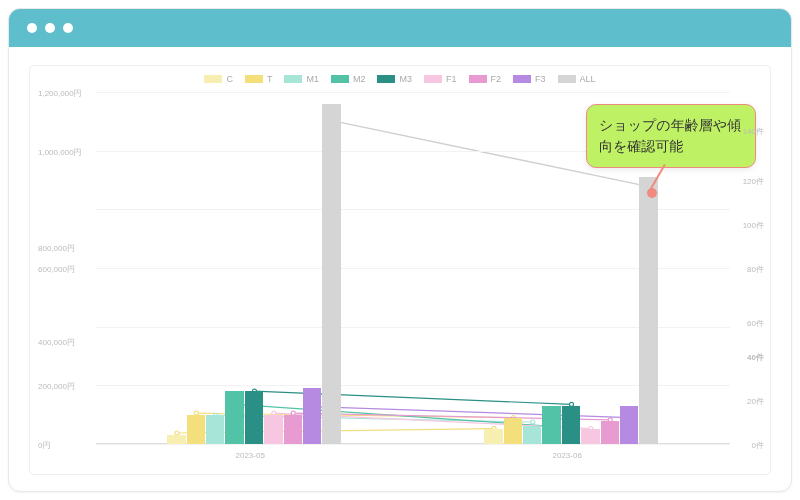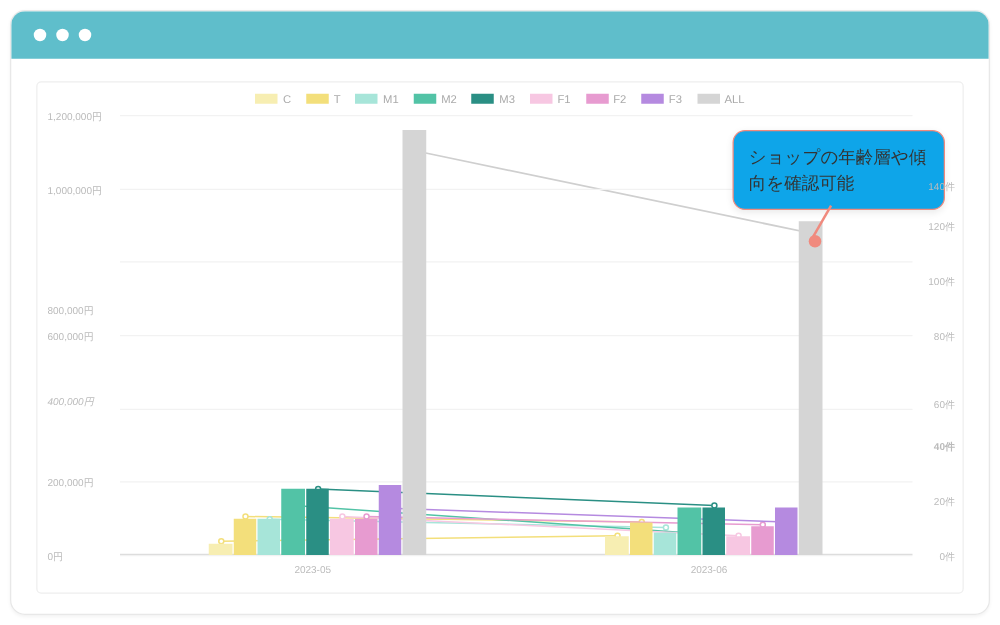--- a/index.html
+++ b/index.html
@@ -84,21 +84,21 @@
   }
   .bar {
     position: absolute;
     bottom: 0;
   }
   .callout {
     position: absolute;
     top: 38px;
     right: 14px;
     width: 170px;
-    background: #0ea5e9;
+    background: #bef264;
     border: 1.5px solid #f08a7e;
     border-radius: 10px;
     padding: 10px 12px;
     font-size: 14px;
     color: #333;
     line-height: 1.5;
     box-shadow: 0 2px 6px rgba(0,0,0,0.08);
   }
   .callout-dot {
     position: absolute;
@@ -226,30 +226,30 @@
         </div>
 
       <div class="callout">
         <span>ショップの年齢層や傾向を確認可能</span>
       </div>
       <div class="callout-line" style="top:98px; right:104px; width:2px; height:30px; transform:rotate(30deg);"></div>
       <div class="callout-dot" style="top:122px; right:113px;"></div>
 
     <div class="y-left-label" style="top: 374px; left: 8px;">0円</div>
         <div class="y-left-label" style="top: 315.333px; left: 8px;">200,000円</div>
-        <div class="y-left-label" style="top: 250px; left: 8px; font-style: italic;">400,000円</div>
+        <div class="y-left-label" style="top: 271px; left: 8px;">400,000円</div>
         <div class="y-left-label" style="top: 198px; left: 8px;">600,000円</div>
         <div class="y-left-label" style="top: 139.333px; left: 8px; margin-top: 38px;">800,000円</div>
         <div class="y-left-label" style="top: 80.6667px; left: 8px;">1,000,000円</div>
         <div class="y-left-label" style="top: 22px; left: 8px;">1,200,000円</div>
         <div class="y-right-label" style="top: 374px; right: 6px;">0件</div>
         <div class="y-right-label" style="top: 330px; right: 6px;">20件</div>
         <div class="y-right-label" style="top: 286px; right: 6px; font-weight: bold;">40件</div>
         <div class="y-right-label" style="top: 242px; right: 6px; margin-top: 10px;">60件</div>
         <div class="y-right-label" style="top: 198px; right: 6px;">80件</div>
         <div class="y-right-label" style="top: 154px; right: 6px;">100件</div>
         <div class="y-right-label" style="top: 110px; right: 6px;">120件</div>
-        <div class="y-right-label" style="top: 78px; right: 6px;">140件</div>
+        <div class="y-right-label" style="top: 60px; right: 6px;">140件</div>
         <div class="x-label" style="top: 385px; left: 205.5px;">2023-05</div>
         <div class="x-label" style="top: 385px; left: 522.5px;">2023-06</div>
       </div>
   </div>
 </div>
 
 </body></html>

